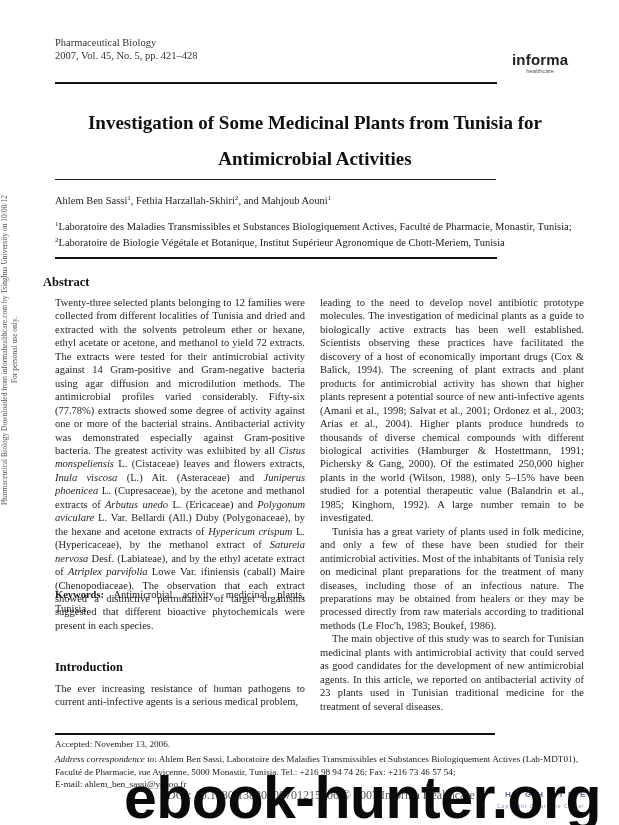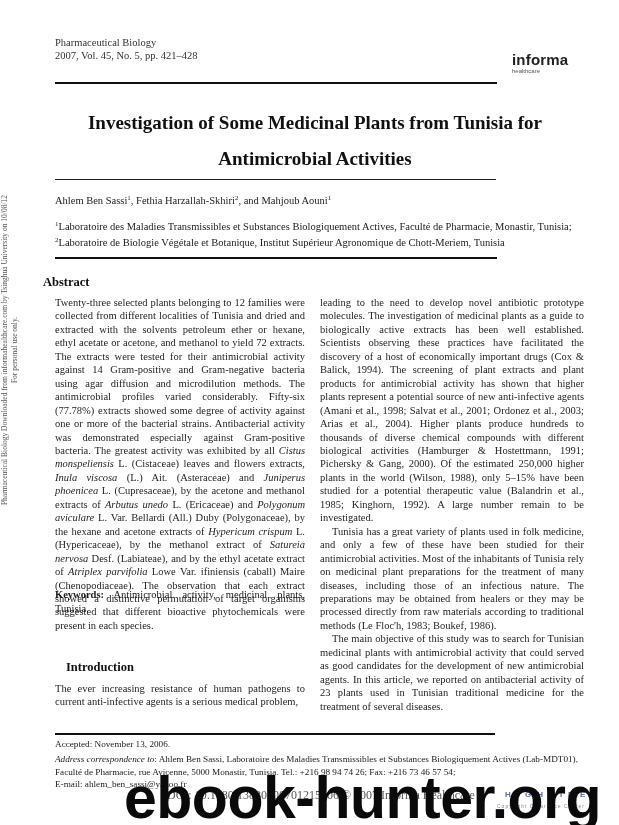--- a/index.html
+++ b/index.html
@@ -1,36 +1,36 @@
 <!DOCTYPE html>
 <html><head>
 <meta charset="utf-8">
 <style>
   html, body { margin:0; padding:0; background:#ffffff; }
   body { width:619px; height:825px; position:relative; overflow:hidden;
          font-family:"Liberation Serif", "DejaVu Serif", serif; color:#1a1a1a; }
   .abs { position:absolute; }
   .journal { left:55px; top:36px; font-size:10.5px; line-height:13px; color:#333; }
-  .logo { left:512px; top:52px; text-align:left; }
+  .logo { left:512px; top:52px; text-align:center; }
   .logo .brand { font-family:"Liberation Sans", "DejaVu Sans", sans-serif; font-weight:bold; font-size:15px; color:#222; line-height:15px; letter-spacing:0.2px; }
   .logo .sub { font-family:"Liberation Sans", "DejaVu Sans", sans-serif; font-size:6px; color:#555; line-height:8px; }
   .rule { left:55px; width:441px; height:2px; background:#111; }
   .rule.r1 { top:82px; width:441px; left:55px; }
   .rule.r1 { width:441px; }
   .title { left:55px; top:105px; font-size:19px; font-weight:bold; line-height:36px; color:#111; width:520px;text-align:center; }
   .thin { left:55px; width:441px; height:1px; background:#222; }
   .authors { left:55px; top:195px; font-size:10.5px; color:#222; }
   .affil { left:55px; top:219px; font-size:10.5px; line-height:16px; color:#222; width:540px; }
   .col { font-size:10.5px; line-height:13.45px; color:#1e1e1e; text-align:justify; }
   .col p { margin:0; }
   .col1 { left:55px; top:296px; width:250px; }
   .col2 { left:320px; top:296px; width:264px; }
   .heading { font-weight:bold; font-size:12.5px; color:#111; }
   .h-abstract { left:43px; top:275px; }
-  .h-intro { left:66px; top:660px; }
+  .h-intro { left:55px; top:660px; }
   .kw { left:55px; top:588px; width:250px; font-size:10.5px; line-height:14px; text-align:justify; }
   .intro { left:55px; top:682px; width:250px; }
   .indent { text-indent:12px; }
   i { font-style:italic; }
   sup { font-size:7px; line-height:0; }
   .foot { left:55px; font-size:9.2px; line-height:12.5px; color:#222; width:540px; }
   .side { left:-225px; top:340px; width:470px; transform:rotate(-90deg); transform-origin:center;
           font-size:7.5px; line-height:10px; text-align:center; color:#555; }
   .watermark { left:124px; top:772px; font-family:"Liberation Sans", "DejaVu Sans", sans-serif; font-weight:bold;
                font-size:59px; color:#0a0a0a; letter-spacing:-0.5px; line-height:52px; }

